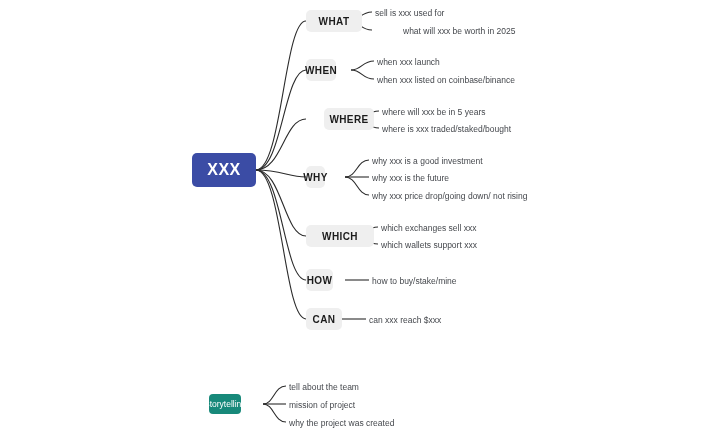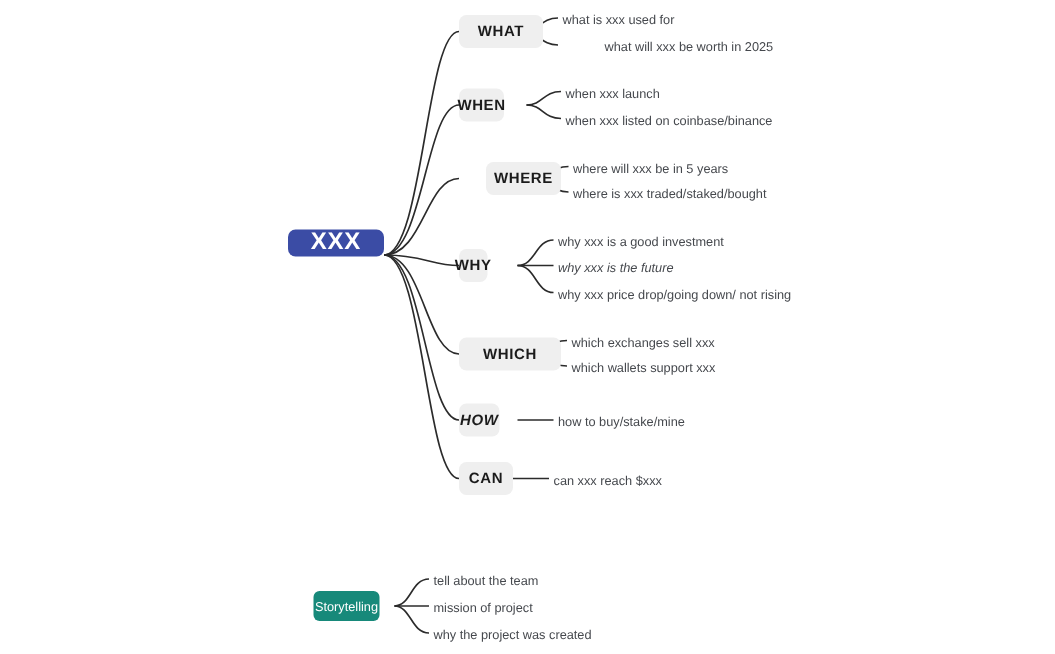--- a/index.html
+++ b/index.html
@@ -27,37 +27,37 @@
     top: 0;
     width: 703px;
     height: 436px;
     pointer-events: none;
   }
   .root-node {
     position: absolute;
     left: 192px;
     top: 153px;
     width: 64px;
-    height: 18px;
+    height: 34px;
     background: #3B4CA5;
     border-radius: 5px;
     display: flex;
     align-items: center;
     justify-content: center;
     color: #ffffff;
     font-size: 16px;
     font-weight: bold;
     letter-spacing: 0.5px;
     box-sizing: border-box;
   }
   .story-node {
     position: absolute;
     left: 209px;
     top: 394px;
-    width: 44px;
+    width: 32px;
     height: 20px;
     background: #17897A;
     border-radius: 4px;
     display: flex;
     align-items: center;
     justify-content: center;
     color: #ffffff;
     font-size: 8.5px;
     box-sizing: border-box;
   }
@@ -144,38 +144,38 @@
   </div>
   <div class="chip" style="left:306px; top:108px; width:50px;margin-left:18px;">
     <span>WHERE</span>
   </div>
   <div class="chip" style="left:306px; top:166px; width:19px;">
     <span>WHY</span>
   </div>
   <div class="chip" style="left:306px; top:225px; width:68px;">
     <span>WHICH</span>
   </div>
-  <div class="chip" style="left:306px; top:269px; width:27px;font-style:italic;">
+  <div class="chip" style="left:306px; top:269px; width:27px;">
     <span>HOW</span>
   </div>
   <div class="chip" style="left:306px; top:308px; width:36px;">
     <span>CAN</span>
   </div>
 
-  <div class="leaf" style="left:375px; top:9px;">what is xxx used for</div>
+  <div class="leaf" style="left:375px; top:9px;">sell is xxx used for</div>
   <div class="leaf" style="left:375px; top:27px;margin-left:28px;">what will xxx be worth in 2025</div>
 
   <div class="leaf" style="left:377px; top:58px;">when xxx launch</div>
   <div class="leaf" style="left:377px; top:76px;">when xxx listed on coinbase/binance</div>
 
   <div class="leaf" style="left:382px; top:108px;">where will xxx be in 5 years</div>
   <div class="leaf" style="left:382px; top:125px;">where is xxx traded/staked/bought</div>
 
   <div class="leaf" style="left:372px; top:157px;">why xxx is a good investment</div>
-  <div class="leaf" style="left:372px; top:174px;font-style:italic;">why xxx is the future</div>
+  <div class="leaf" style="left:372px; top:174px;">why xxx is the future</div>
   <div class="leaf" style="left:372px; top:192px;">why xxx price drop/going down/ not rising</div>
 
   <div class="leaf" style="left:381px; top:224px;">which exchanges sell xxx</div>
   <div class="leaf" style="left:381px; top:241px;">which wallets support xxx</div>
 
   <div class="leaf" style="left:372px; top:277px;">how to buy/stake/mine</div>
 
   <div class="leaf" style="left:369px; top:316px;">can xxx reach $xxx</div>
 
   <div class="story-node">

